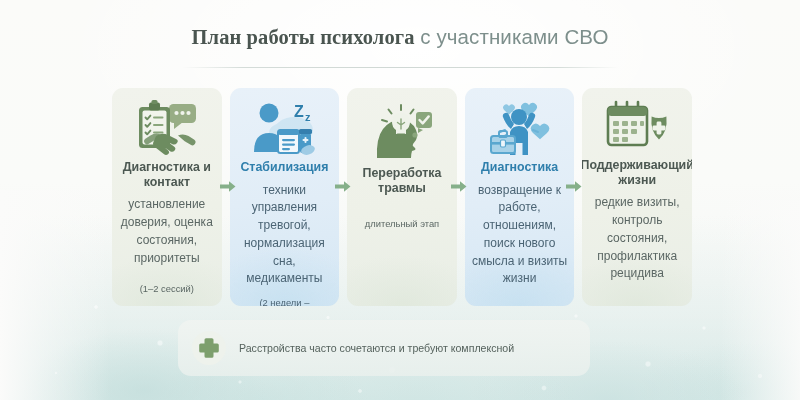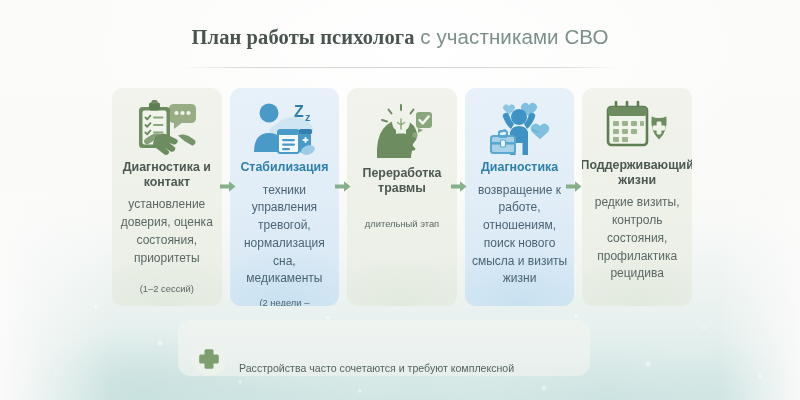--- a/index.html
+++ b/index.html
@@ -188,21 +188,21 @@
   
   #footer-bar {
     position: absolute;
     left: 178px;
     top: 320px;
     width: 412px;
     height: 56px;
     border-radius: 13px;
     background: linear-gradient(180deg, rgba(240,244,241,.92) 0%, rgba(233,240,237,.88) 100%);
     display: flex;
-    align-items: flex-end;
+    align-items: center;
     padding: 0 16px 0 14px;
     box-sizing: border-box;
   }
   #footer-icon {
     flex: 0 0 auto;
     width: 34px; height: 34px;
     border-radius: 50%;
     background: #eef2ec;
     display: flex;
     align-items: center;

